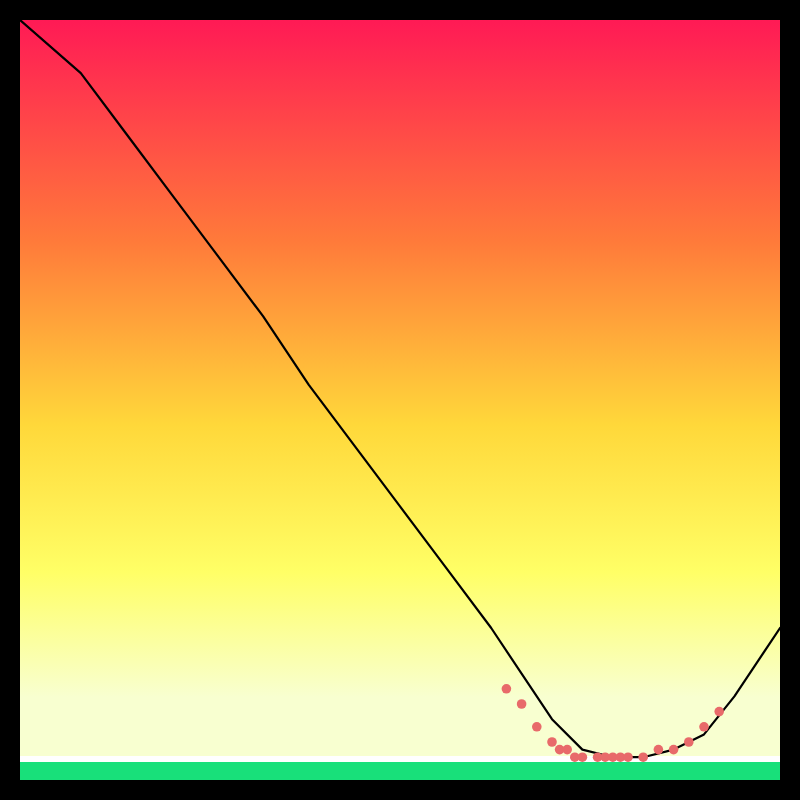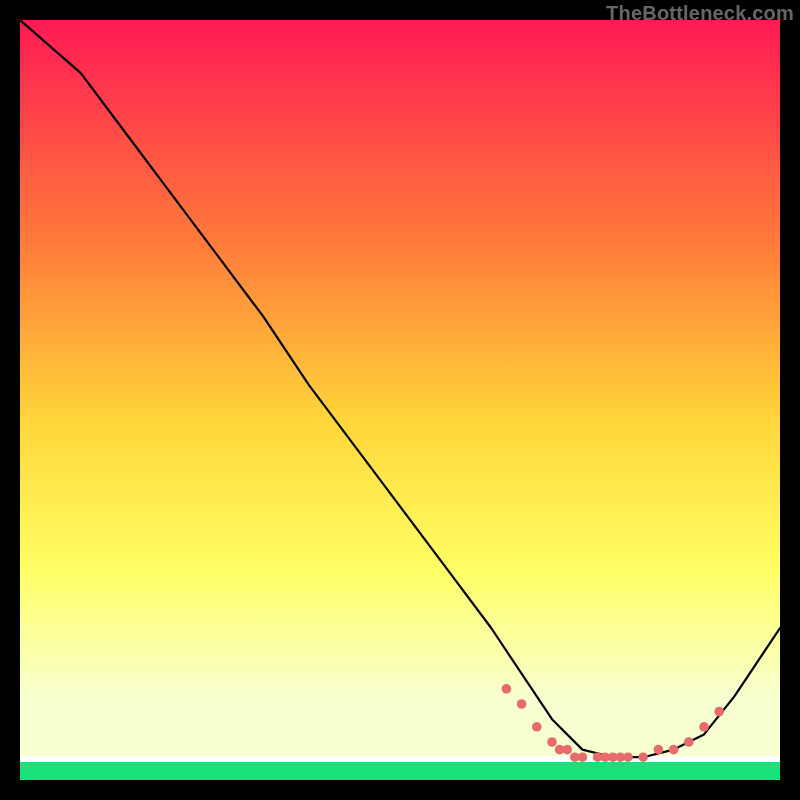--- a/index.html
+++ b/index.html
@@ -32,21 +32,20 @@
     font-weight: 600;
     color: #666;
     letter-spacing: 0.2px;
     user-select: none;
   }
 </style>
 </head>
 <body>
 
 <div class="frame">
-  <div class="watermark">TheBottleneck.com</div>
 
   <svg class="plot" viewBox="0 0 760 760" preserveAspectRatio="none">
     <defs>
       <linearGradient id="bg-grad" x1="0" y1="0" x2="0" y2="1">
         <stop id="g0" offset="0%" stop-color="#ff1a55"></stop>
         <stop id="g1" offset="30%" stop-color="#ff7a3a"></stop>
         <stop id="g2" offset="55%" stop-color="#ffd83a"></stop>
         <stop id="g3" offset="75%" stop-color="#ffff66"></stop>
         <stop id="g4" offset="92%" stop-color="#f8ffd0"></stop>
         <stop id="g5" offset="100%" stop-color="#f8ffd0"></stop>

